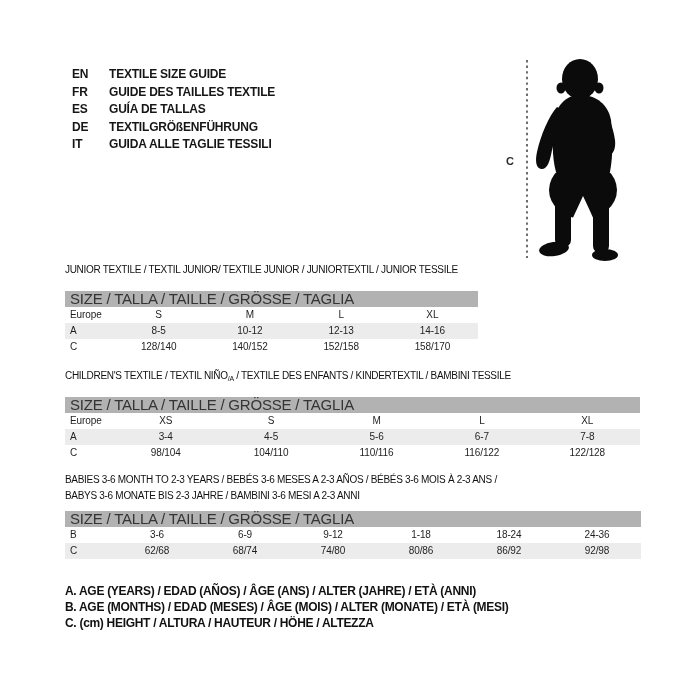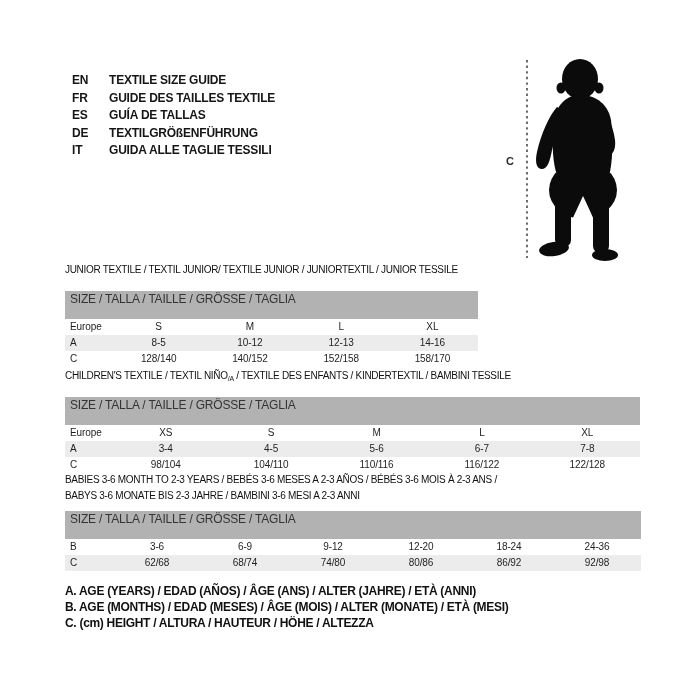--- a/index.html
+++ b/index.html
@@ -14,21 +14,21 @@
     width: 700px;
     height: 700px;
     background: #ffffff;
     overflow: hidden;
   }
 
   
   .lang-block {
     position: absolute;
     left: 72px;
-    top: 72px;
+    top: 66px;
   }
   .lang-row {
     display: flex;
     height: 17.6px;
     line-height: 17.6px;
     font-size: 12px;
     font-weight: bold;
     letter-spacing: -0.2px;
     color: #161616;
   }
@@ -65,25 +65,25 @@
   .tbl-title .subscript {
     font-size: 7px;
     vertical-align: -2px;
   }
   .tbl-title.two-line { white-space: normal; line-height: 15.5px; }
   .size-table {
     position: absolute;
     left: 65px;
   }
   .t-header {
-    height: 28px;
+    height: 16px;
     line-height: 16px;
     background: #b2b2b2;
     color: #343434;
-    font-size: 12px;
+    font-size: 15px;
     letter-spacing: -0.2px;
     padding-left: 5px;
   }
   .t-row {
     display: flex;
     height: 16px;
     line-height: 16px;
     font-size: 10px;
     letter-spacing: -0.1px;
     color: #1f1f1f;
@@ -214,21 +214,21 @@
     <div>BABIES 3-6 MONTH TO 2-3 YEARS / BEBÉS 3-6 MESES A 2-3 AÑOS / BÉBÉS 3-6 MOIS À 2-3 ANS /</div>
     <div>BABYS 3-6 MONATE BIS 2-3 JAHRE / BAMBINI 3-6 MESI A 2-3 ANNI</div>
   </div>
   <div class="size-table" style="top:511px; width:576px;">
     <div class="t-header">SIZE / TALLA / TAILLE / GRÖSSE / TAGLIA</div>
     <div class="t-row">
       <span class="t-label">B</span>
       <span class="t-cell">3-6</span>
       <span class="t-cell">6-9</span>
       <span class="t-cell">9-12</span>
-      <span class="t-cell">12-20</span>
+      <span class="t-cell">1-18</span>
       <span class="t-cell">18-24</span>
       <span class="t-cell">24-36</span>
     </div>
     <div class="t-row shaded">
       <span class="t-label">C</span>
       <span class="t-cell">62/68</span>
       <span class="t-cell">68/74</span>
       <span class="t-cell">74/80</span>
       <span class="t-cell">80/86</span>
       <span class="t-cell">86/92</span>

